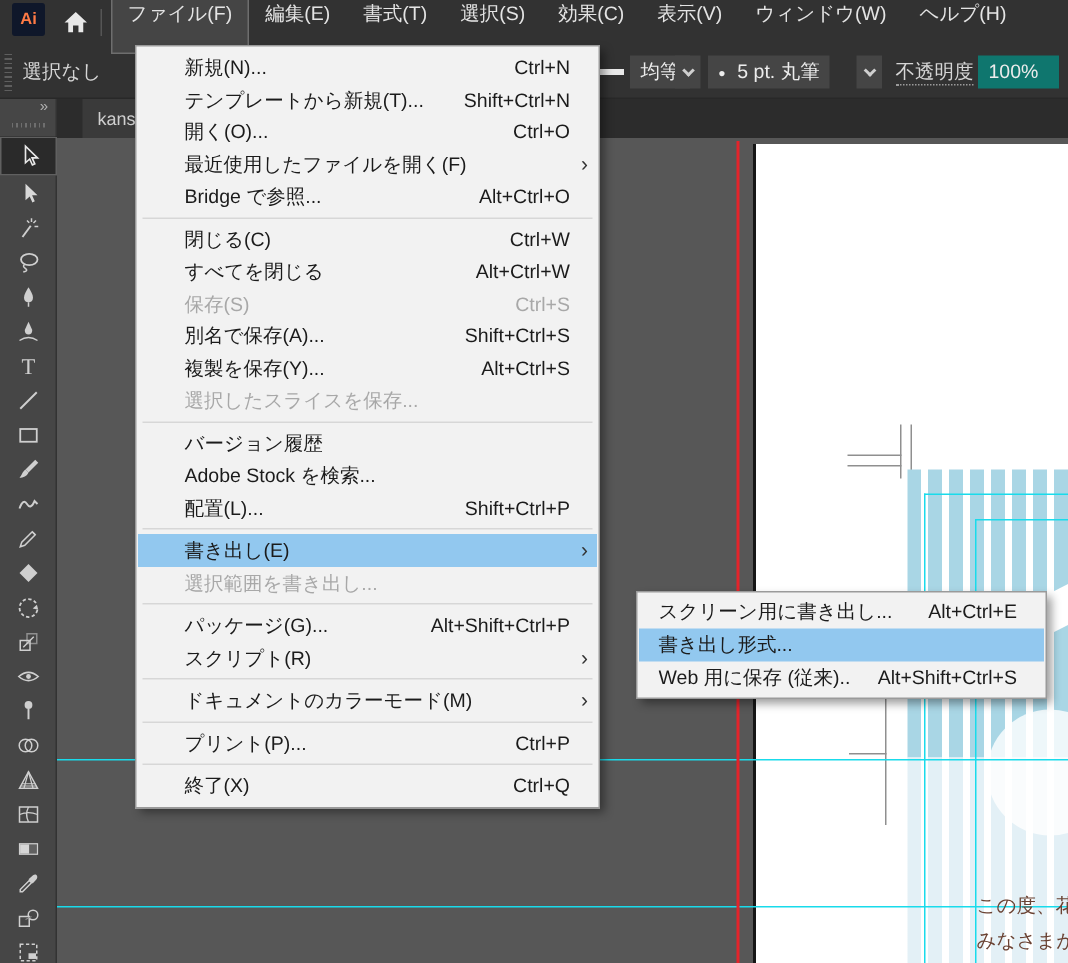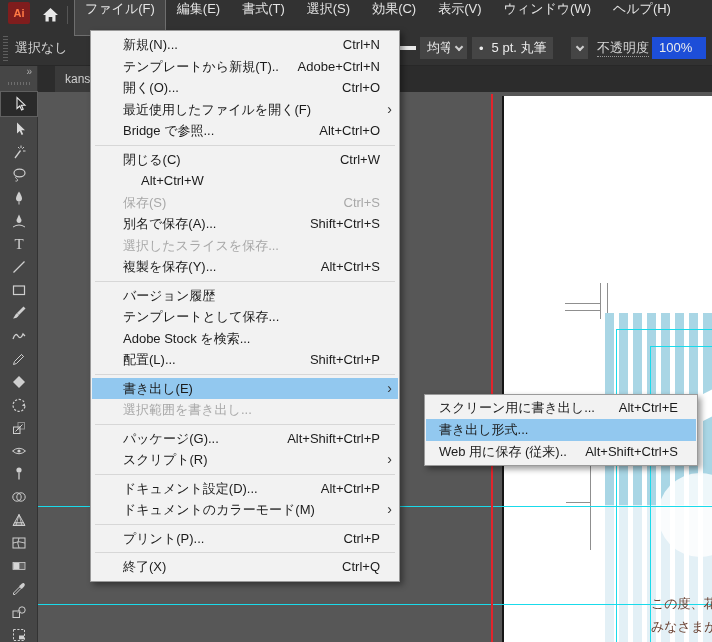--- a/index.html
+++ b/index.html
@@ -3,21 +3,21 @@
 <meta charset="utf-8">
 <style>
   * { margin:0; padding:0; box-sizing:border-box; }
   html,body { width:712px; height:642px; overflow:hidden; }
   body { font-family:"Liberation Sans", sans-serif; background:#3a3a3a; }
   .app { position:relative; width:712px; height:642px; overflow:hidden; background:#575757; }
 
   
   .menubar { position:absolute; left:0; top:0; width:712px; height:30px; background:#323232;
              display:flex; align-items:center; color:#e4e4e4; font-size:13px; z-index:6; }
-  .logo { width:22px; height:22px; margin:0 7px 4px 8px; background:#7f1d1d; color:#ff7a45;
+  .logo { width:22px; height:22px; margin:0 7px 4px 8px; background:#0f172a; color:#ff7a45;
           font-weight:bold; font-size:11px; display:flex; align-items:center; justify-content:center; border-radius:2px; }
   .home { width:26px; height:30px; display:flex; align-items:center; justify-content:center; color:#e8e8e8; font-size:17px; }
   .mb-sep { width:1px; height:18px; background:#555; margin:0 6px 0 4px; }
   .mb-item { padding:0 11px; height:42px; line-height:30px; white-space:nowrap; cursor:default; }
   .mb-item.active { background:#454545; box-shadow:inset 0 0 0 1px #6e6e6e; }
 
   
   .controlbar { position:absolute; left:0; top:30px; width:712px; height:36px; background:#323232;
                 color:#d6d6d6; font-size:13px; z-index:3; border-bottom:1px solid #282828; }
   .cb-grip { position:absolute; left:3px; top:5px; width:5px; height:26px;
@@ -28,21 +28,21 @@
               display:flex; align-items:center; padding:0 7px; white-space:nowrap; }
   .box-stroke { left:420px; }
   .dd { position:absolute; top:7px; width:17px; height:22px; background:#454545; display:flex; align-items:center; justify-content:center; }
   .dd1 { left:450px; } .dd2 { left:571px; }
   .chev { width:6px; height:6px; border-right:2px solid #cfcfcf; border-bottom:2px solid #cfcfcf;
           transform:rotate(45deg); margin-top:-3px; }
   .box-brush { left:472px; gap:8px; }
   .brush-dot { font-size:13px; }
   .op-label { position:absolute; left:597px; top:0; line-height:36px; border-bottom:0; }
   .op-label .u { border-bottom:1px dotted #9a9a9a; padding-bottom:1px; }
-  .op-value { position:absolute; left:652px; top:7px; width:54px; height:22px; background:#1d4ed8;
+  .op-value { position:absolute; left:652px; top:7px; width:54px; height:22px; background:#0f766e;
               color:#ececec; line-height:22px; padding-left:7px; }
 
   
   .tabbar { position:absolute; left:38px; top:66px; width:674px; height:26px; background:#2c2c2c; z-index:2; }
   .doc-tab { position:absolute; left:17px; top:0; height:26px; background:#3a3a3a; color:#cfcfcf;
              font-size:12px; line-height:26px; padding:0 10px; white-space:nowrap; }
 
   
   .toolbar { position:absolute; left:0; top:66px; width:38px; height:576px; background:#464646;
              border-right:1px solid #333; z-index:4; }
@@ -361,21 +361,21 @@
   </div>
 
   <div class="menu" id="file-menu">
       <div class="mi">
         <span class="lab">新規(N)...</span>
         <span class="sc">Ctrl+N</span>
         <span class="arr"></span>
       </div>
       <div class="mi">
         <span class="lab">テンプレートから新規(T)...</span>
-        <span class="sc">Adobe+Ctrl+N</span>
+        <span class="sc">Shift+Ctrl+N</span>
         <span class="arr"></span>
       </div>
       <div class="mi">
         <span class="lab">開く(O)...</span>
         <span class="sc">Ctrl+O</span>
         <span class="arr"></span>
       </div>
       <div class="mi">
         <span class="lab">最近使用したファイルを開く(F)</span>
         <span class="sc"></span>
@@ -386,51 +386,47 @@
         <span class="sc">Alt+Ctrl+O</span>
         <span class="arr"></span>
       </div>
       <div class="menu-sep"></div>
       <div class="mi">
         <span class="lab">閉じる(C)</span>
         <span class="sc">Ctrl+W</span>
         <span class="arr"></span>
       </div>
       <div class="mi">
+        <span class="lab">すべてを閉じる</span>
         <span class="sc">Alt+Ctrl+W</span>
         <span class="arr"></span>
       </div>
       <div class="mi disabled">
         <span class="lab">保存(S)</span>
         <span class="sc">Ctrl+S</span>
         <span class="arr"></span>
       </div>
       <div class="mi">
         <span class="lab">別名で保存(A)...</span>
         <span class="sc">Shift+Ctrl+S</span>
         <span class="arr"></span>
       </div>
+      <div class="mi">
+        <span class="lab">複製を保存(Y)...</span>
+        <span class="sc">Alt+Ctrl+S</span>
+        <span class="arr"></span>
+      </div>
       <div class="mi disabled">
         <span class="lab">選択したスライスを保存...</span>
         <span class="sc"></span>
         <span class="arr"></span>
       </div>
-      <div class="mi">
-        <span class="lab">複製を保存(Y)...</span>
-        <span class="sc">Alt+Ctrl+S</span>
-        <span class="arr"></span>
-      </div>
       <div class="menu-sep"></div>
       <div class="mi">
         <span class="lab">バージョン履歴</span>
-        <span class="sc"></span>
-        <span class="arr"></span>
-      </div>
-      <div class="mi">
-        <span class="lab">テンプレートとして保存...</span>
         <span class="sc"></span>
         <span class="arr"></span>
       </div>
       <div class="mi">
         <span class="lab">Adobe Stock を検索...</span>
         <span class="sc"></span>
         <span class="arr"></span>
       </div>
       <div class="mi">
         <span class="lab">配置(L)...</span>
@@ -454,25 +450,20 @@
         <span class="sc">Alt+Shift+Ctrl+P</span>
         <span class="arr"></span>
       </div>
       <div class="mi">
         <span class="lab">スクリプト(R)</span>
         <span class="sc"></span>
         <span class="arr">›</span>
       </div>
       <div class="menu-sep"></div>
       <div class="mi">
-        <span class="lab">ドキュメント設定(D)...</span>
-        <span class="sc">Alt+Ctrl+P</span>
-        <span class="arr"></span>
-      </div>
-      <div class="mi">
         <span class="lab">ドキュメントのカラーモード(M)</span>
         <span class="sc"></span>
         <span class="arr">›</span>
       </div>
       <div class="menu-sep"></div>
       <div class="mi">
         <span class="lab">プリント(P)...</span>
         <span class="sc">Ctrl+P</span>
         <span class="arr"></span>
       </div>

